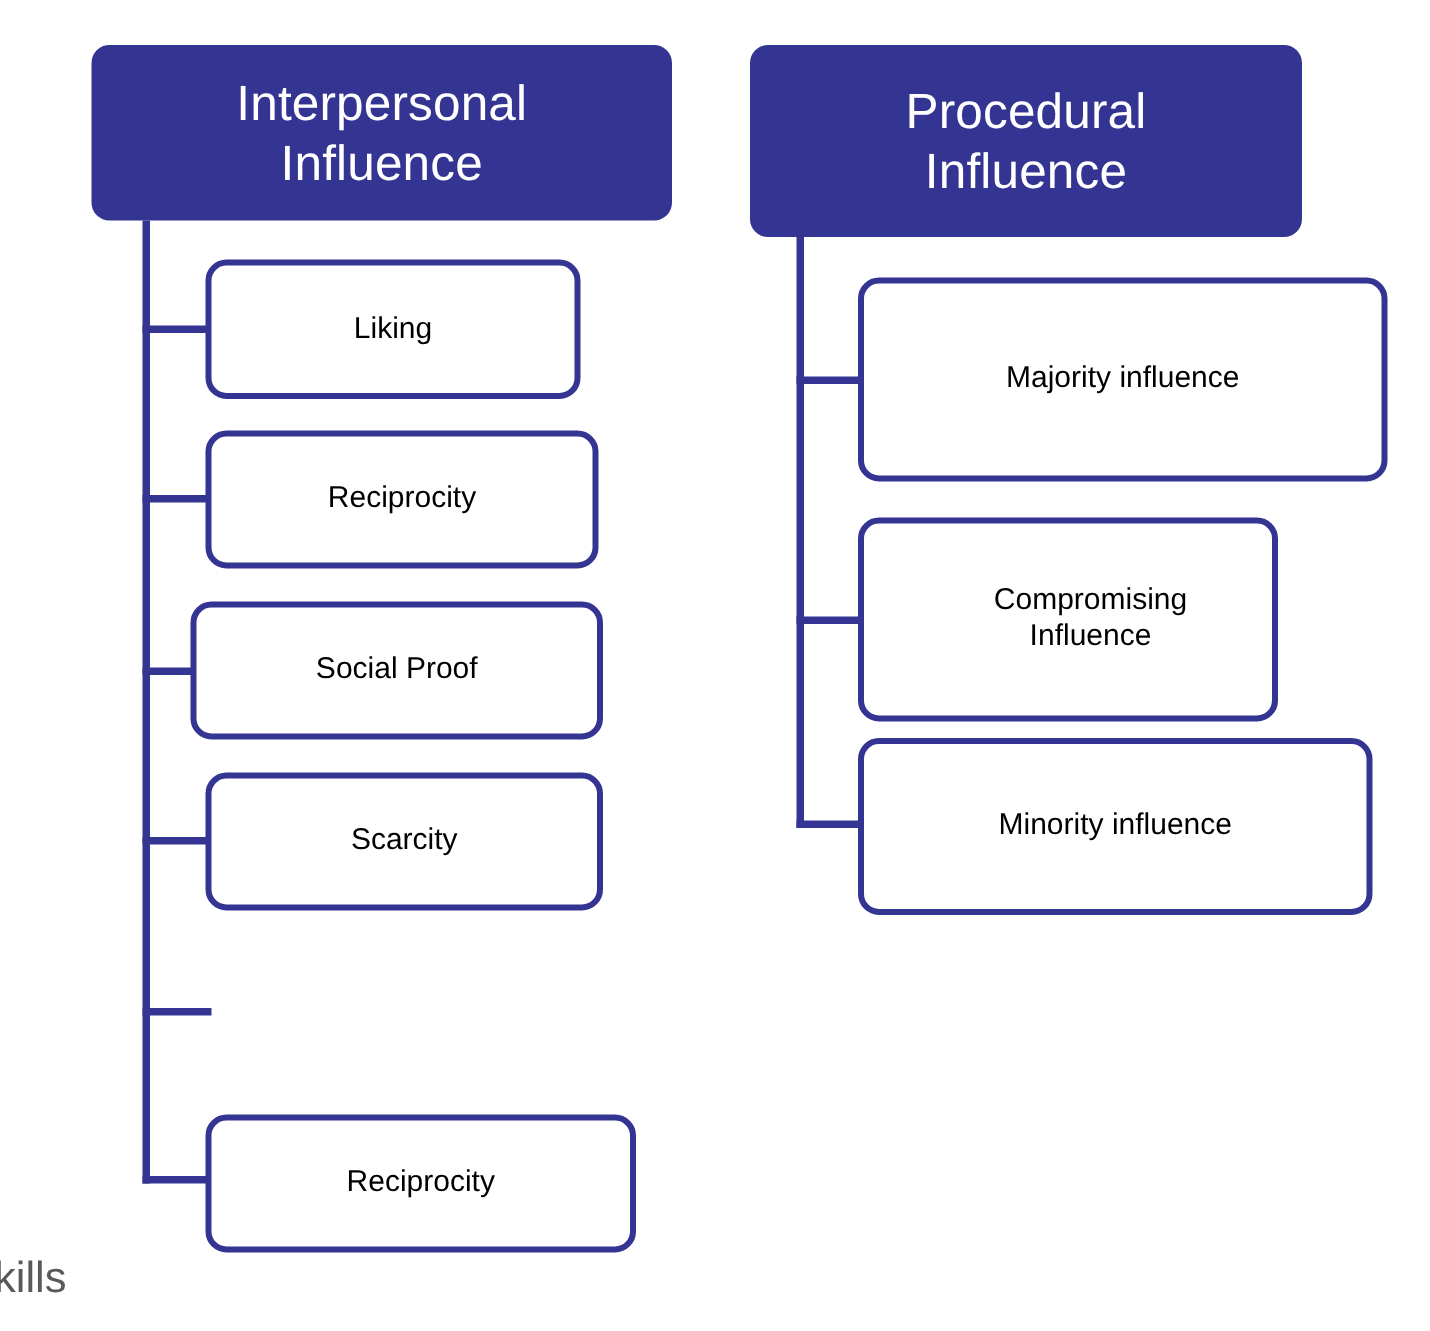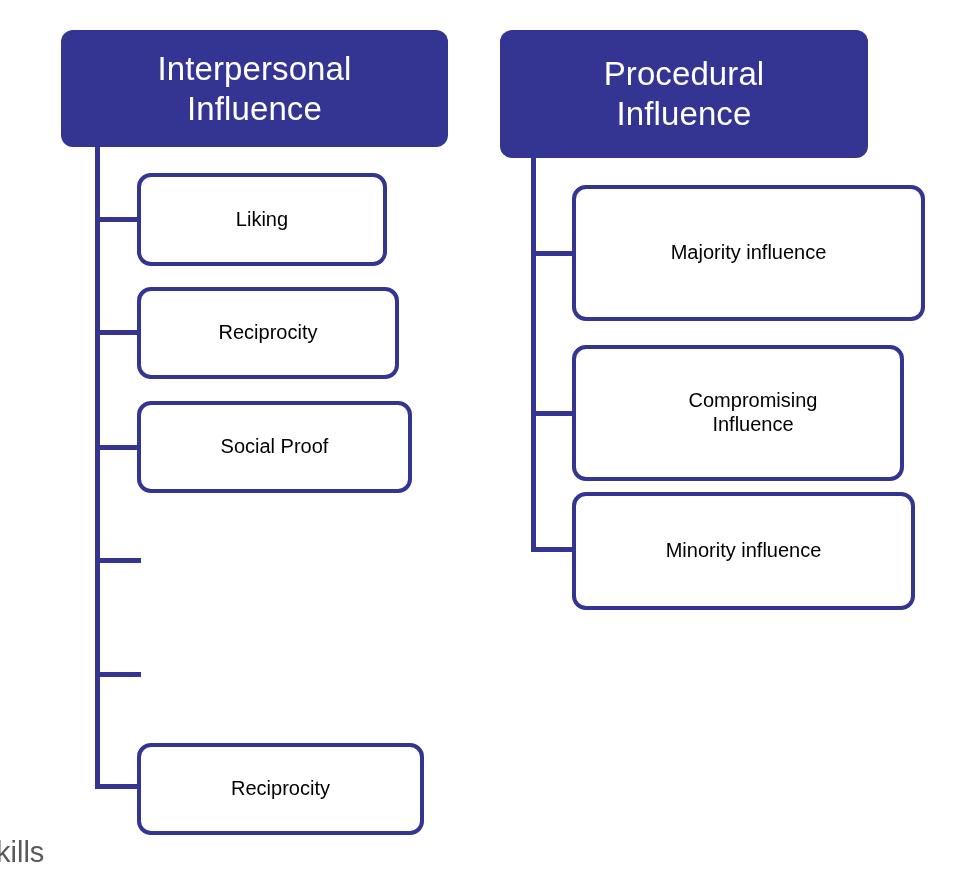--- a/index.html
+++ b/index.html
@@ -97,24 +97,27 @@
   <div class="stub" style="left:95px; top:784px; width:46px;"></div>
 
   <div class="leaf-box" style="left:137px; top:173px; width:250px; height:93px;">
     <span>Liking</span>
   </div>
 
   <div class="leaf-box" style="left:137px; top:287px; width:262px; height:92px;">
     <span>Reciprocity</span>
   </div>
 
-  <div class="leaf-box" style="left:137px; top:401px; width:275px; height:92px;">
+  <div class="leaf-box" style="left:127px; top:401px; width:275px; height:92px;">
     <span>Social Proof</span>
   </div>
 
+  <div class="leaf-box" style="left:137px; top:515px; width:265px; height:92px;">
+    <span>Scarcity</span>
+  </div>
 
 
   <div class="leaf-box" style="left:137px; top:743px; width:287px; height:92px;">
     <span>Reciprocity</span>
   </div>
 
   <div class="header-box" style="left:500px; top:30px; width:368px; height:128px;">
     <span>
       <span>Procedural</span><br>
       <span>Influence</span>
@@ -124,21 +127,21 @@
   <div class="trunk" style="left:531px; top:158px; height:394px;"></div>
 
   <div class="stub" style="left:531px; top:251px; width:45px;"></div>
   <div class="stub" style="left:531px; top:411px; width:45px;"></div>
   <div class="stub" style="left:531px; top:547px; width:45px;"></div>
 
   <div class="leaf-box" style="left:572px; top:185px; width:353px; height:136px;text-align:right;">
     <span>Majority influence</span>
   </div>
 
-  <div class="leaf-box" style="left:572px; top:345px; width:332px; height:136px;padding-left:36px;">
+  <div class="leaf-box" style="left:572px; top:345px; width:280px; height:136px;padding-left:36px;">
     <span>
       <span>Compromising</span><br>
       <span>Influence</span>
     </span>
   </div>
 
   <div class="leaf-box" style="left:572px; top:492px; width:343px; height:118px;align-items:center;">
     <span>Minority influence</span>
   </div>
 

